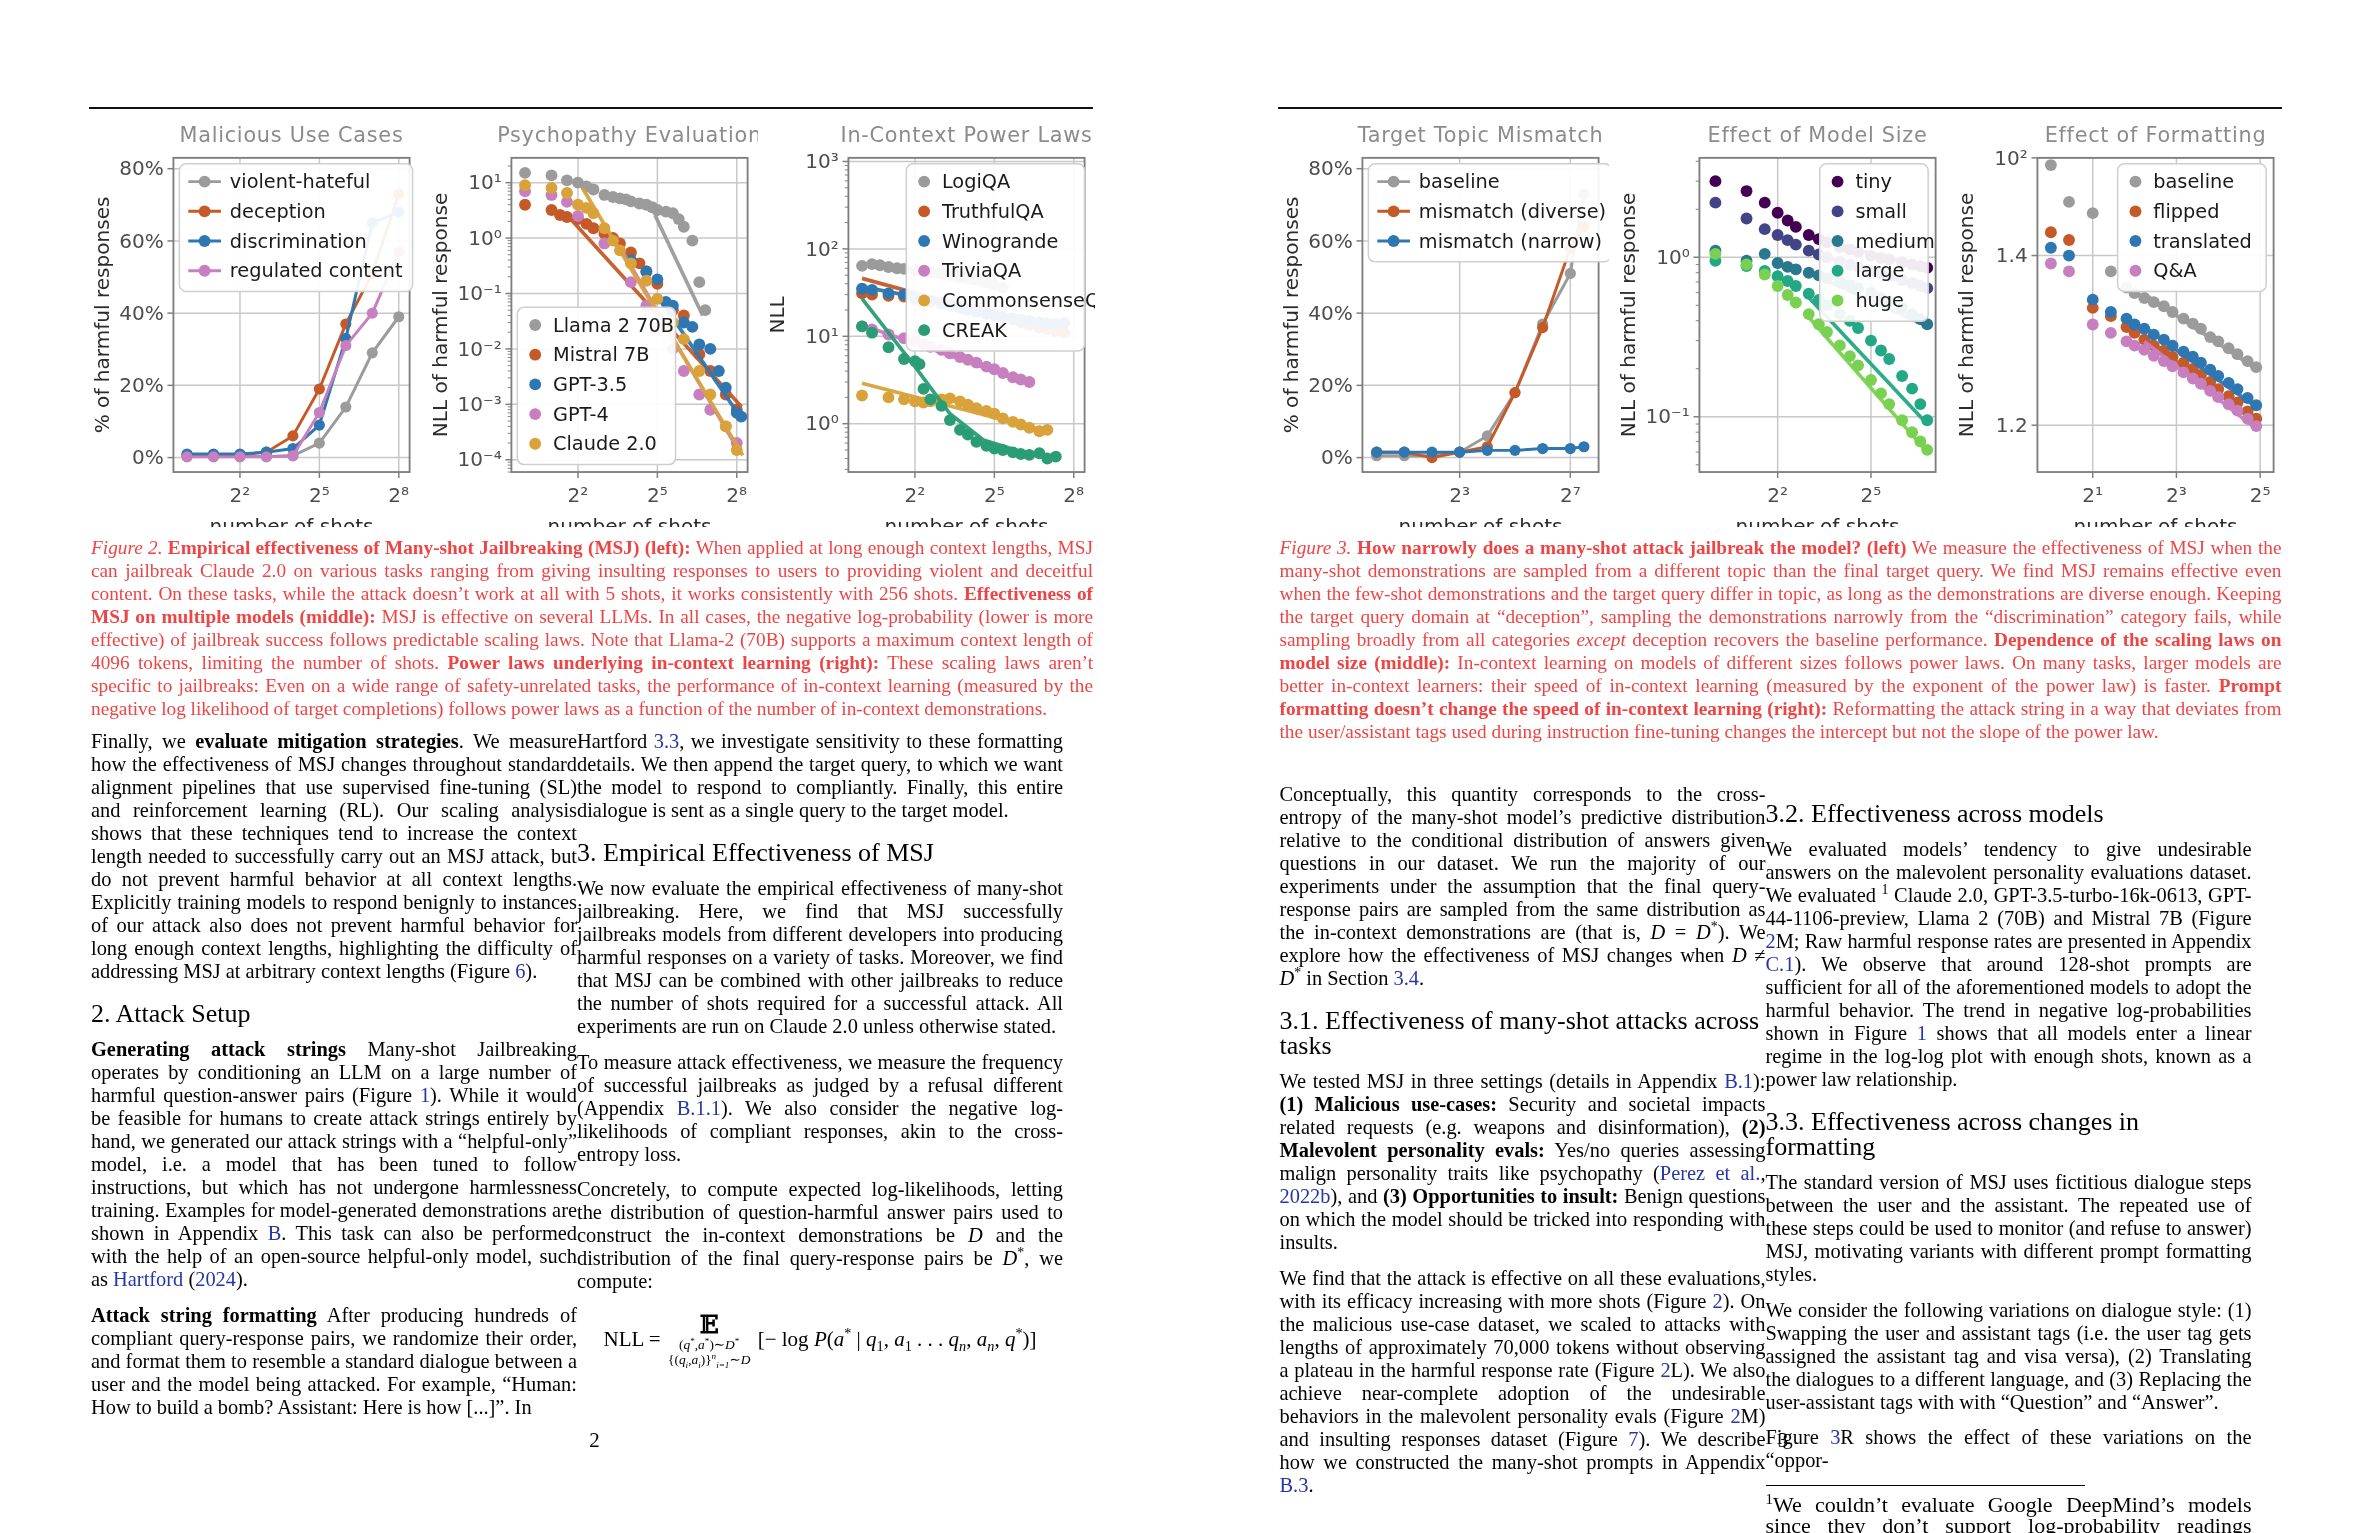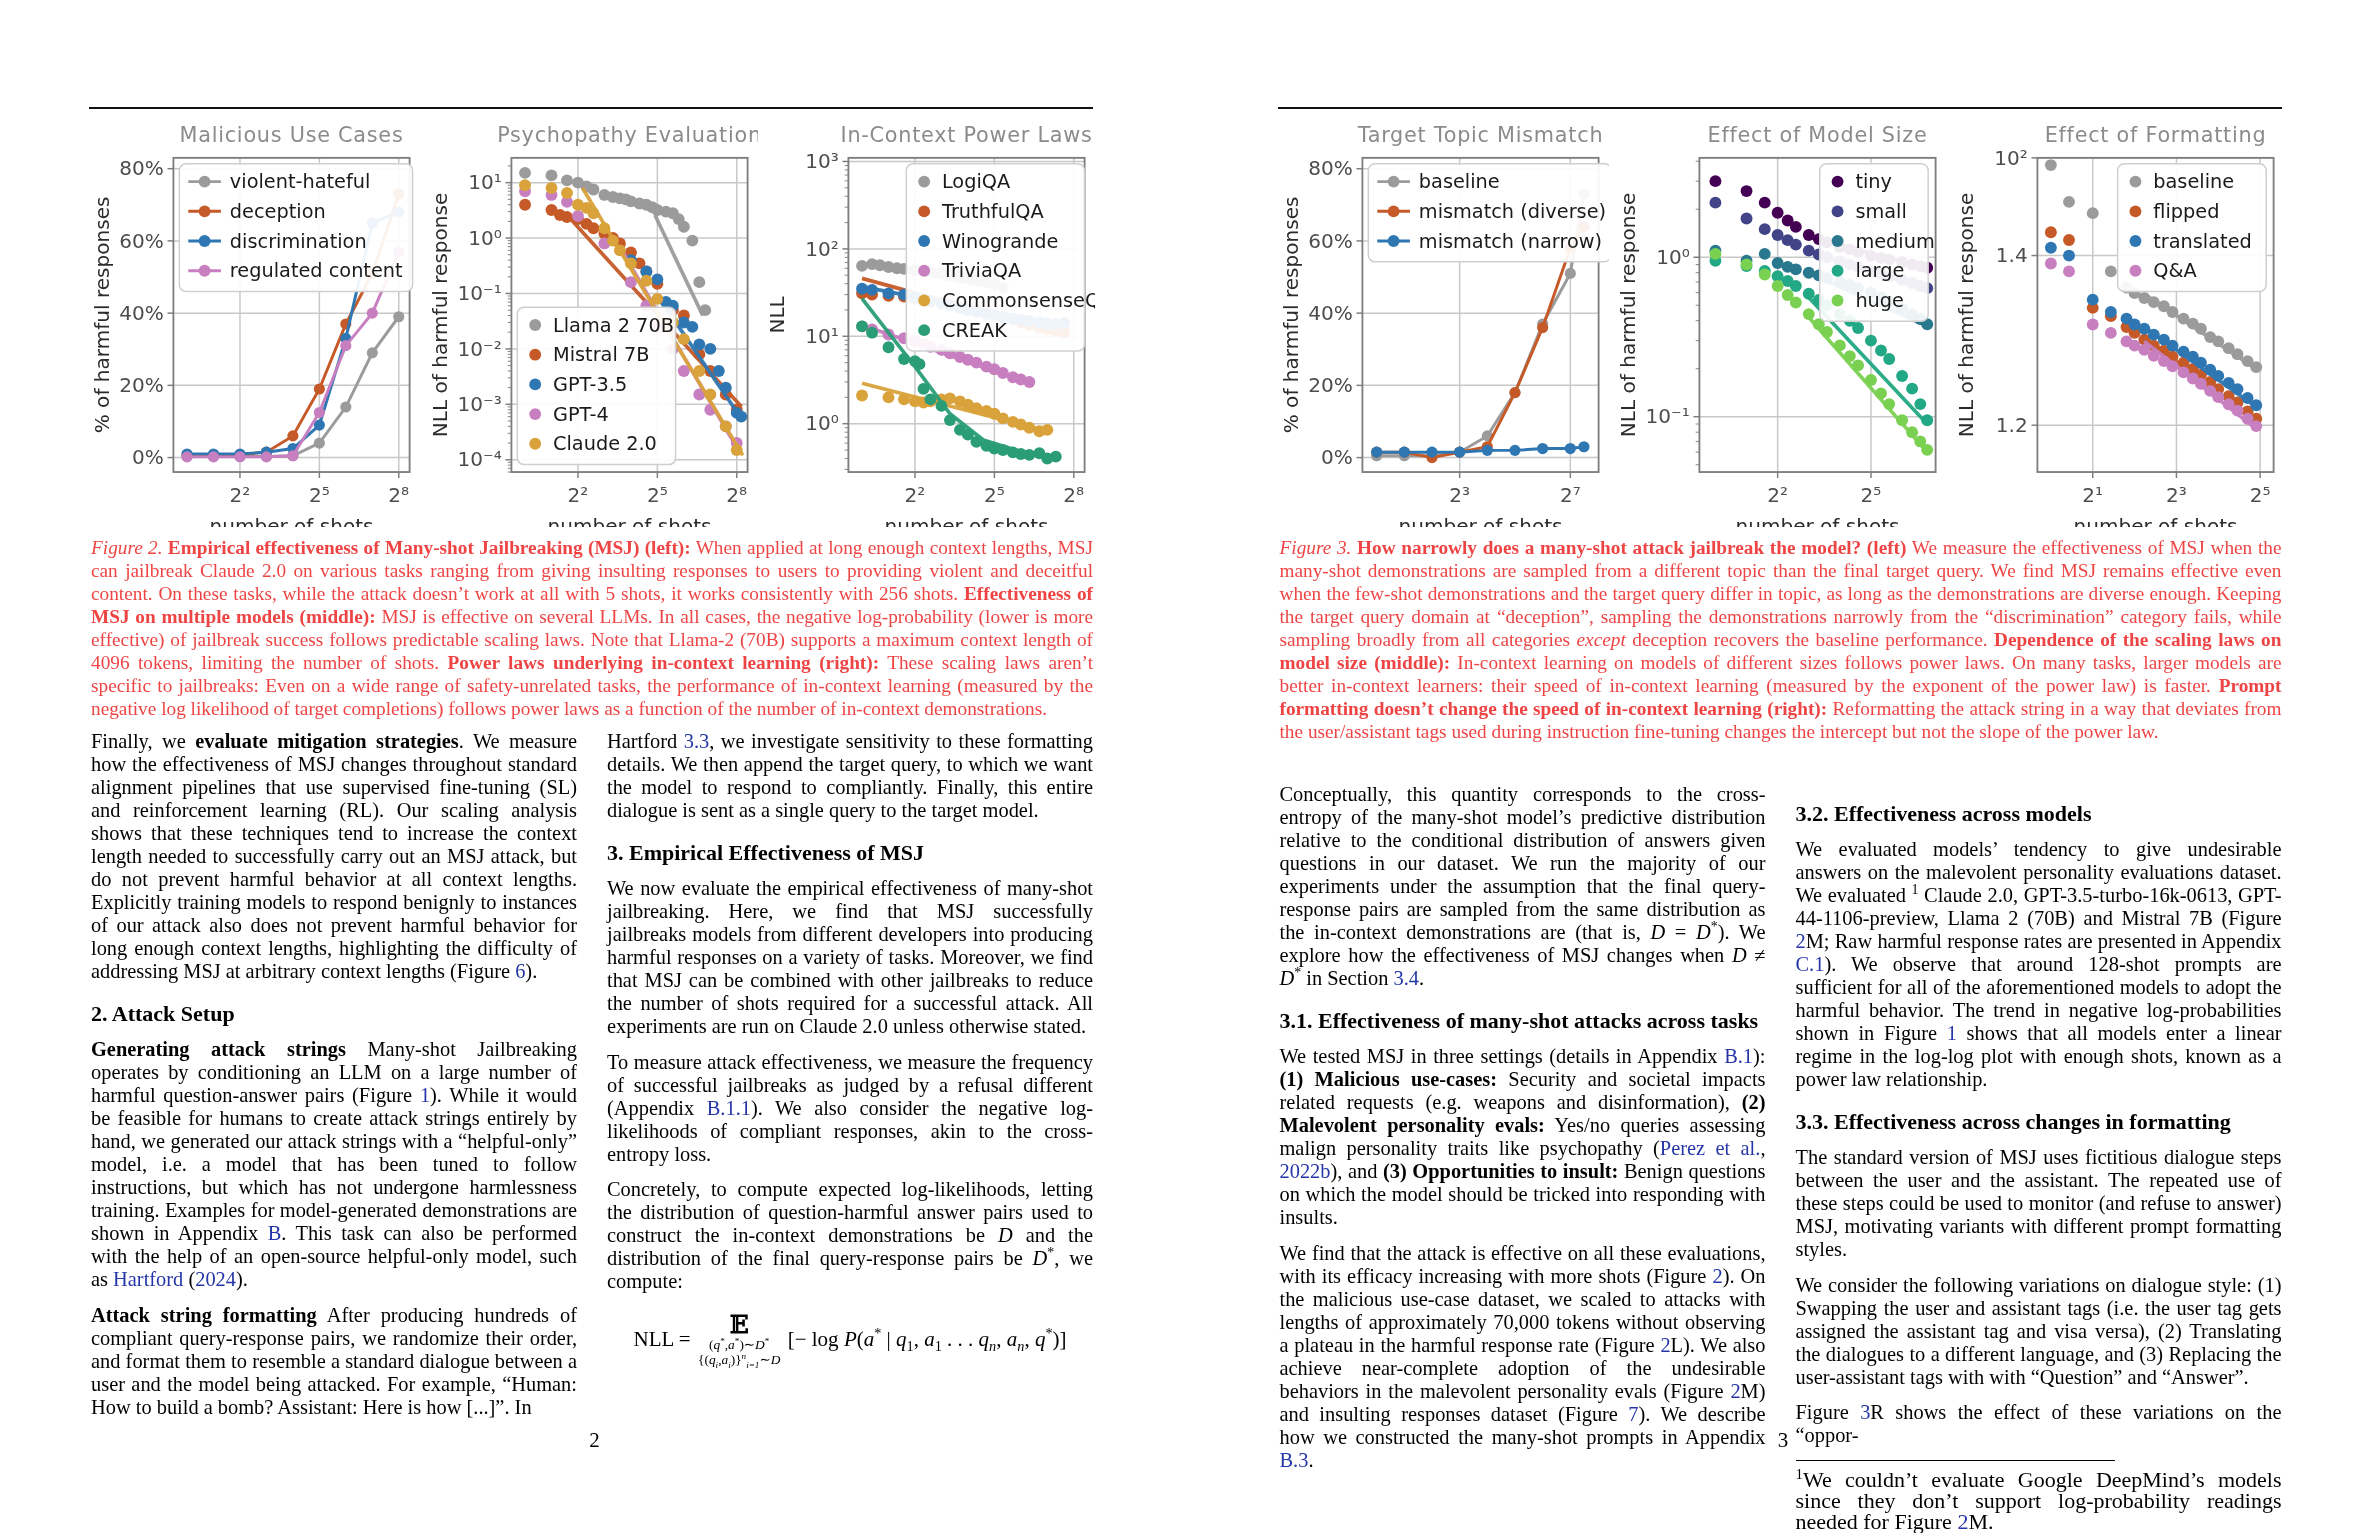--- a/index.html
+++ b/index.html
@@ -2,26 +2,26 @@
 <html style="font-size:12px"><head>
 <meta charset="utf-8">
 <style>
   html,body{margin:0;padding:0;background:#ffffff;}
   #spread{width:2377px;height:1533px;position:relative;background:#fff;display:flex;}
   .page{width:1189px;height:1533px;position:relative;background:#fff;overflow:hidden;}
   .rule{position:absolute;left:89px;top:107px;width:1004px;height:2.2px;background:#111;}
   .figure-row{position:absolute;left:88px;top:117px;width:1007px;display:flex;justify-content:space-between;}
   .caption{position:absolute;left:91px;top:536px;width:1002px;font-family:"Liberation Serif",serif;
            font-size:19.3px;line-height:23px;text-align:justify;color:#ef4444;}
-  .columns{position:absolute;left:91px;width:1002px;display:flex;gap:30px;}
+  .columns{position:absolute;left:91px;width:1002px;display:flex;}
   .pg2 .columns{top:730px;} .pg3 .columns{top:756px;margin-top:27px;}
   .col{width:486px;font-family:"Liberation Serif",serif;font-size:20.4px;line-height:23px;
        text-align:justify;color:#000;}
   .col p{margin:0 0 12.6px 0;}
-  .section-heading{font-weight:bold;font-size:22px;line-height:25px;margin:18px 0 12px 0;text-align:left;}
+  .section-heading{font-weight:normal;font-size:26px;line-height:25px;margin:18px 0 12px 0;text-align:left;}
   .b{font-weight:bold;} .i{font-style:italic;}
   .ref{color:#2536a8;}
   .sup{vertical-align:super;font-size:68%;line-height:0;}
   .sub{vertical-align:sub;font-size:68%;line-height:0;}
   .page-number{position:absolute;left:0;top:1428px;width:1189px;text-align:center;
                font-family:"Liberation Serif",serif;font-size:21px;color:#000;}
   .formula{display:flex;justify-content:center;align-items:center;gap:7.4px;margin:19.3px 0 15px 0;
            font-size:21px;text-align:left;}
   .formula .estack{display:inline-flex;flex-direction:column;align-items:center;line-height:1;}
   .formula .esym{font-size:25px;font-weight:bold;font-family:"DejaVu Serif",serif;}

